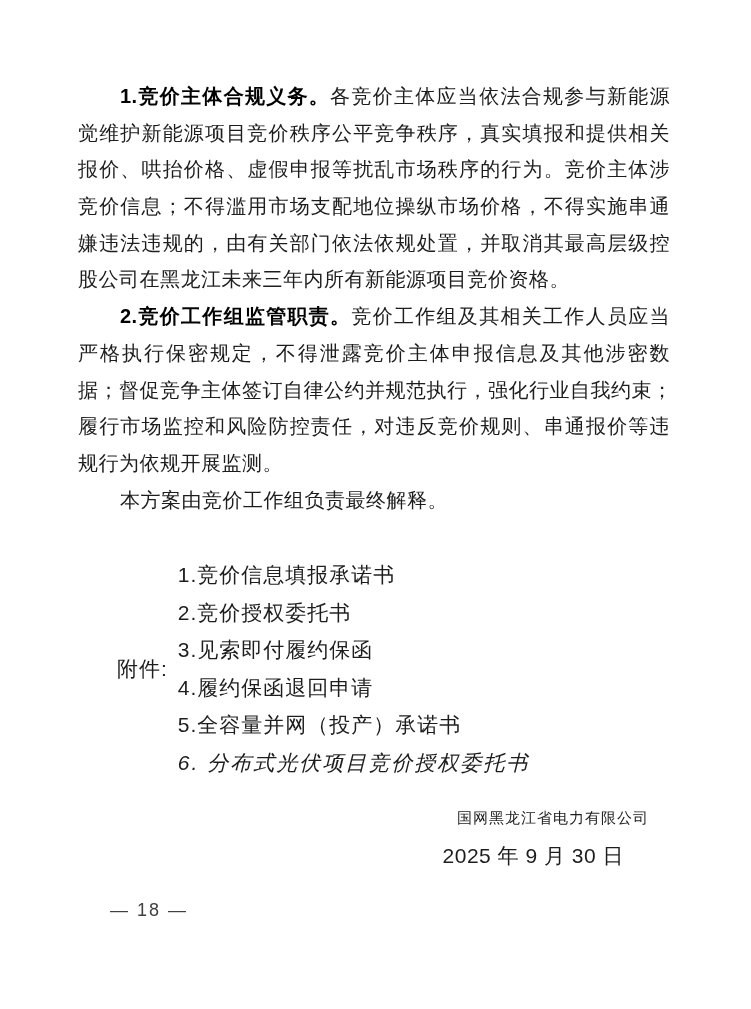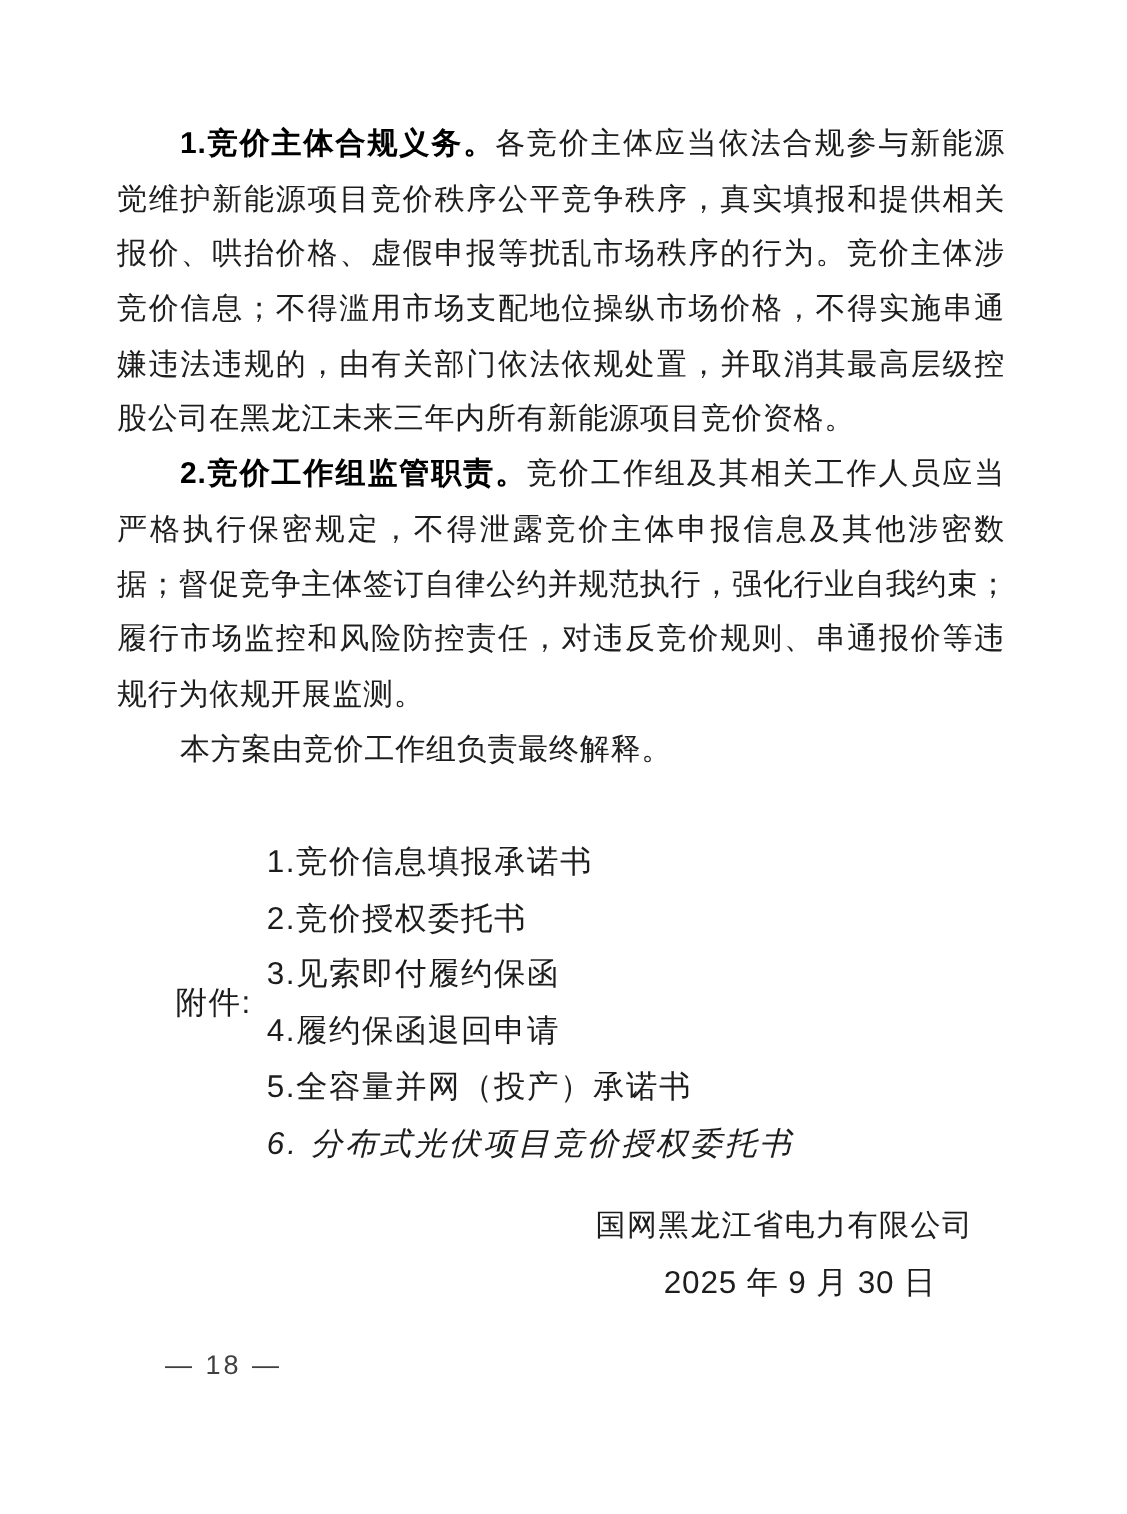--- a/index.html
+++ b/index.html
@@ -57,21 +57,21 @@
     line-height: 37.5px;
     letter-spacing: 1px;
   }
   .att-item.alt-face {
     font-style: italic;
     letter-spacing: 2px;
   }
   
   .signature { margin-top: 18px; }
   .sig-org {
-    font-size: 20px;
+    font-size: 15px;
     line-height: 37.5px;
     text-align: right;
     padding-right: 21px;
     letter-spacing: 1px;
   }
   .sig-date {
     font-size: 21px;
     line-height: 37.5px;
     text-align: right;
     padding-right: 46px;

